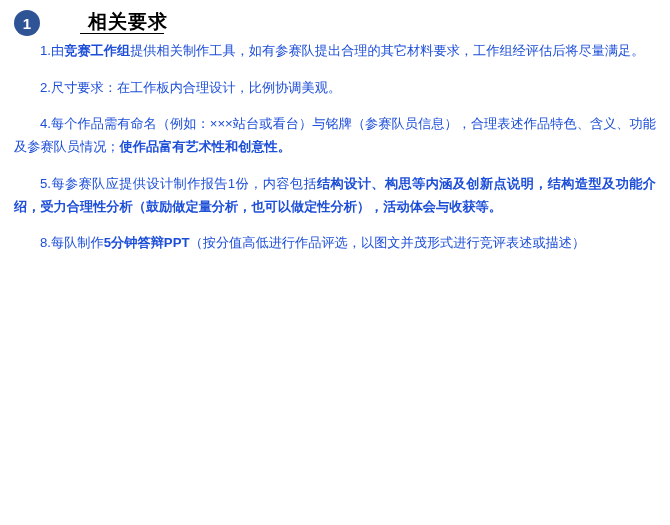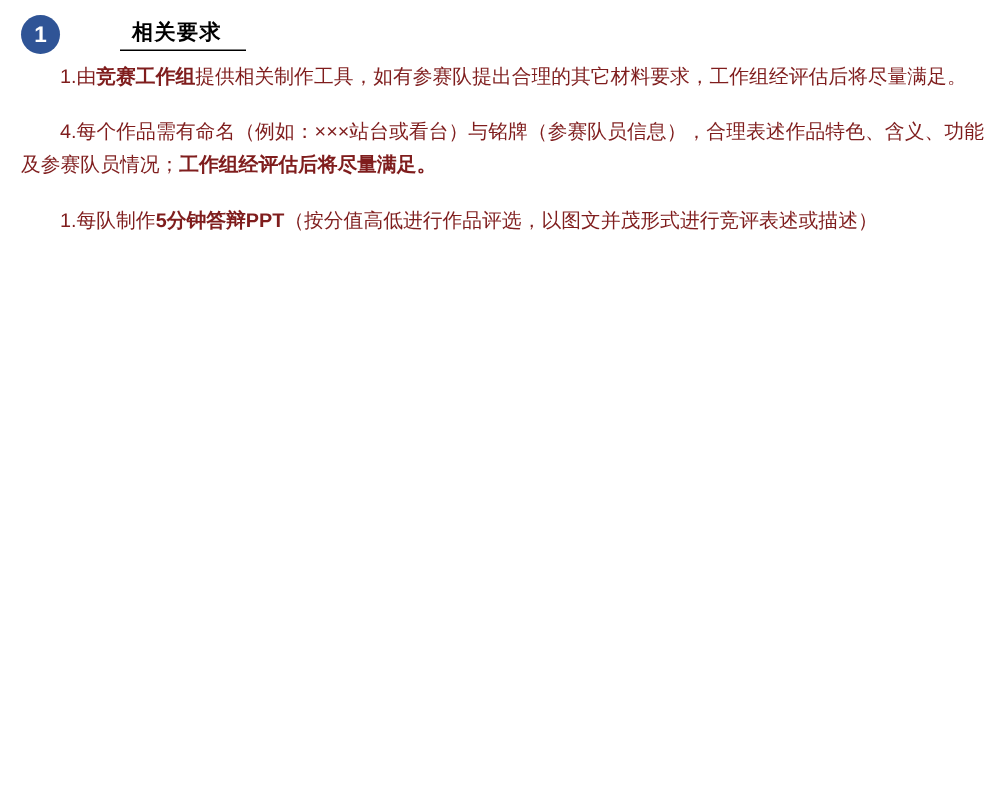--- a/index.html
+++ b/index.html
@@ -39,21 +39,21 @@
     font-size: 15px;
     font-weight: bold;
     display: flex;
     align-items: center;
     justify-content: center;
     flex: 0 0 auto;
     line-height: 1;
   }
   .header-title {
     margin-left: 48px;
-    font-size: 14px;
+    font-size: 19px;
     font-weight: bold;
     letter-spacing: 1px;
     color: #000000;
     position: relative;
     padding-bottom: 2px;
   }
   .title-underline {
     position: absolute;
     left: 80px;
     top: 33px;
@@ -65,36 +65,38 @@
     padding: 0 14px 0 14px;
     box-sizing: border-box;
   }
   p.para {
     margin: 0 0 14px 0;
     font-size: 13.2px;
     line-height: 1.72;
     text-align: justify;
     text-justify: inter-ideograph;
     text-indent: 26px;
-    color: #7f1d1d;
+    color: #1d4ed8;
   }
   .b {
     font-weight: bold;
   }
 </style>
 </head>
 <body>
 
 <div class="page">
 
   <div class="header">
     <div class="badge">1</div>
     <div class="header-title">相关要求</div>
     <div class="title-underline"></div>
   </div>
 
   <div class="body-text" id="body-text">
       <p class="para"><span>1.由</span><span class="b">竞赛工作组</span><span>提供相关制作工具，如有参赛队提出合理的其它材料要求，工作组经评估后将尽量满足。</span></p>
-      <p class="para"><span>4.每个作品需有命名（例如：×××站台或看台）与铭牌（参赛队员信息），合理表述作品特色、含义、功能及参赛队员情况；</span><span class="b">工作组经评估后将尽量满足。</span></p>
-      <p class="para"><span>1.每队制作</span><span class="b">5分钟</span><span class="b">答辩PPT</span><span>（按分值高低进行作品评选，以图文并茂形式进行竞评表述或描述）</span></p>
+      <p class="para"><span>2.尺寸要求：在工作板内合理设计，比例协调美观。</span></p>
+      <p class="para"><span>4.每个作品需有命名（例如：×××站台或看台）与铭牌（参赛队员信息），合理表述作品特色、含义、功能及参赛队员情况；</span><span class="b">使作品富有艺术性和创意性。</span></p>
+      <p class="para"><span>5.每参赛队应提供设计制作报告1份，内容包括</span><span class="b">结构设计、构思等内涵及创新点说明，结构造型及功能介绍，受力合理性分析（鼓励做定量分析，也可以做定性分析），活动体会与收获等。</span></p>
+      <p class="para"><span>8.每队制作</span><span class="b">5分钟</span><span class="b">答辩PPT</span><span>（按分值高低进行作品评选，以图文并茂形式进行竞评表述或描述）</span></p>
     </div>
 
 </div>
 
 </body></html>

